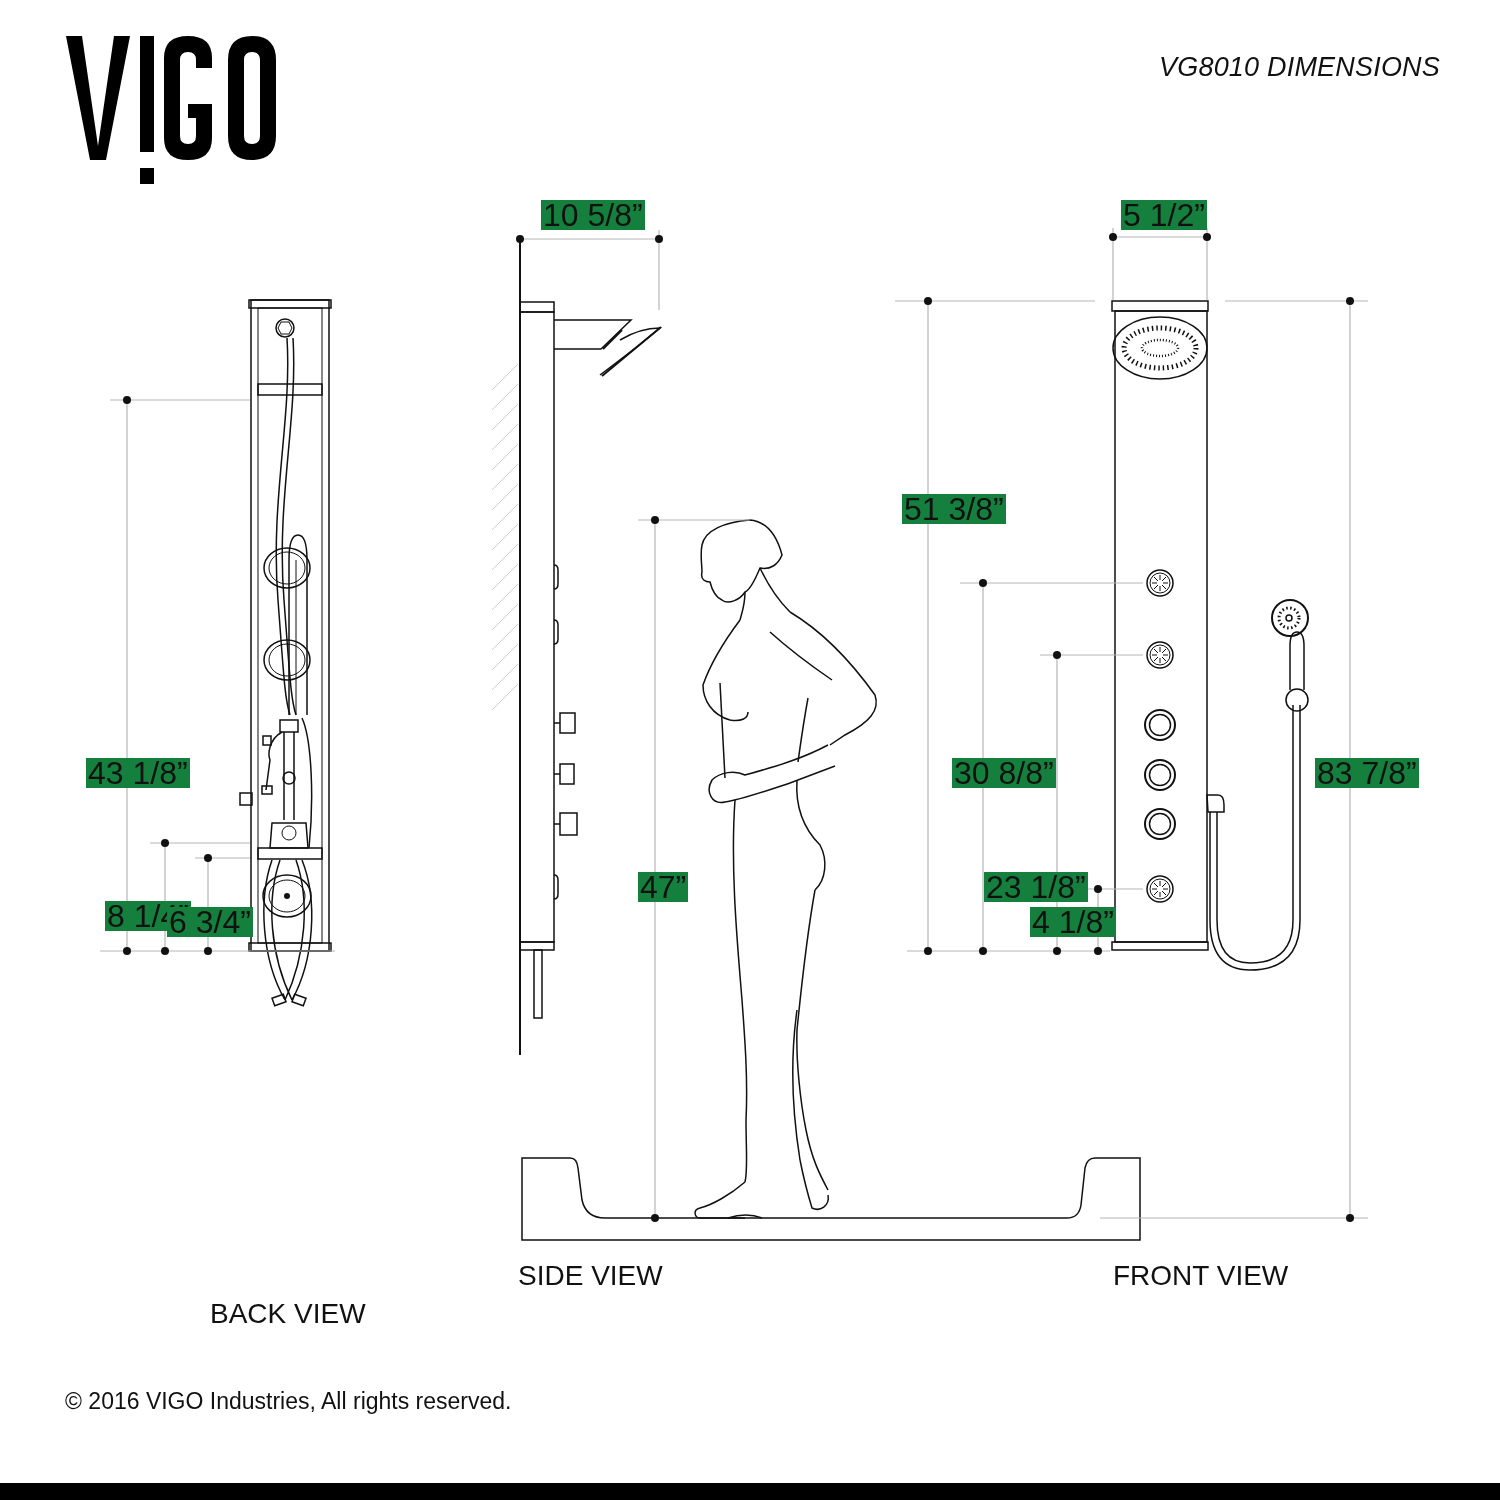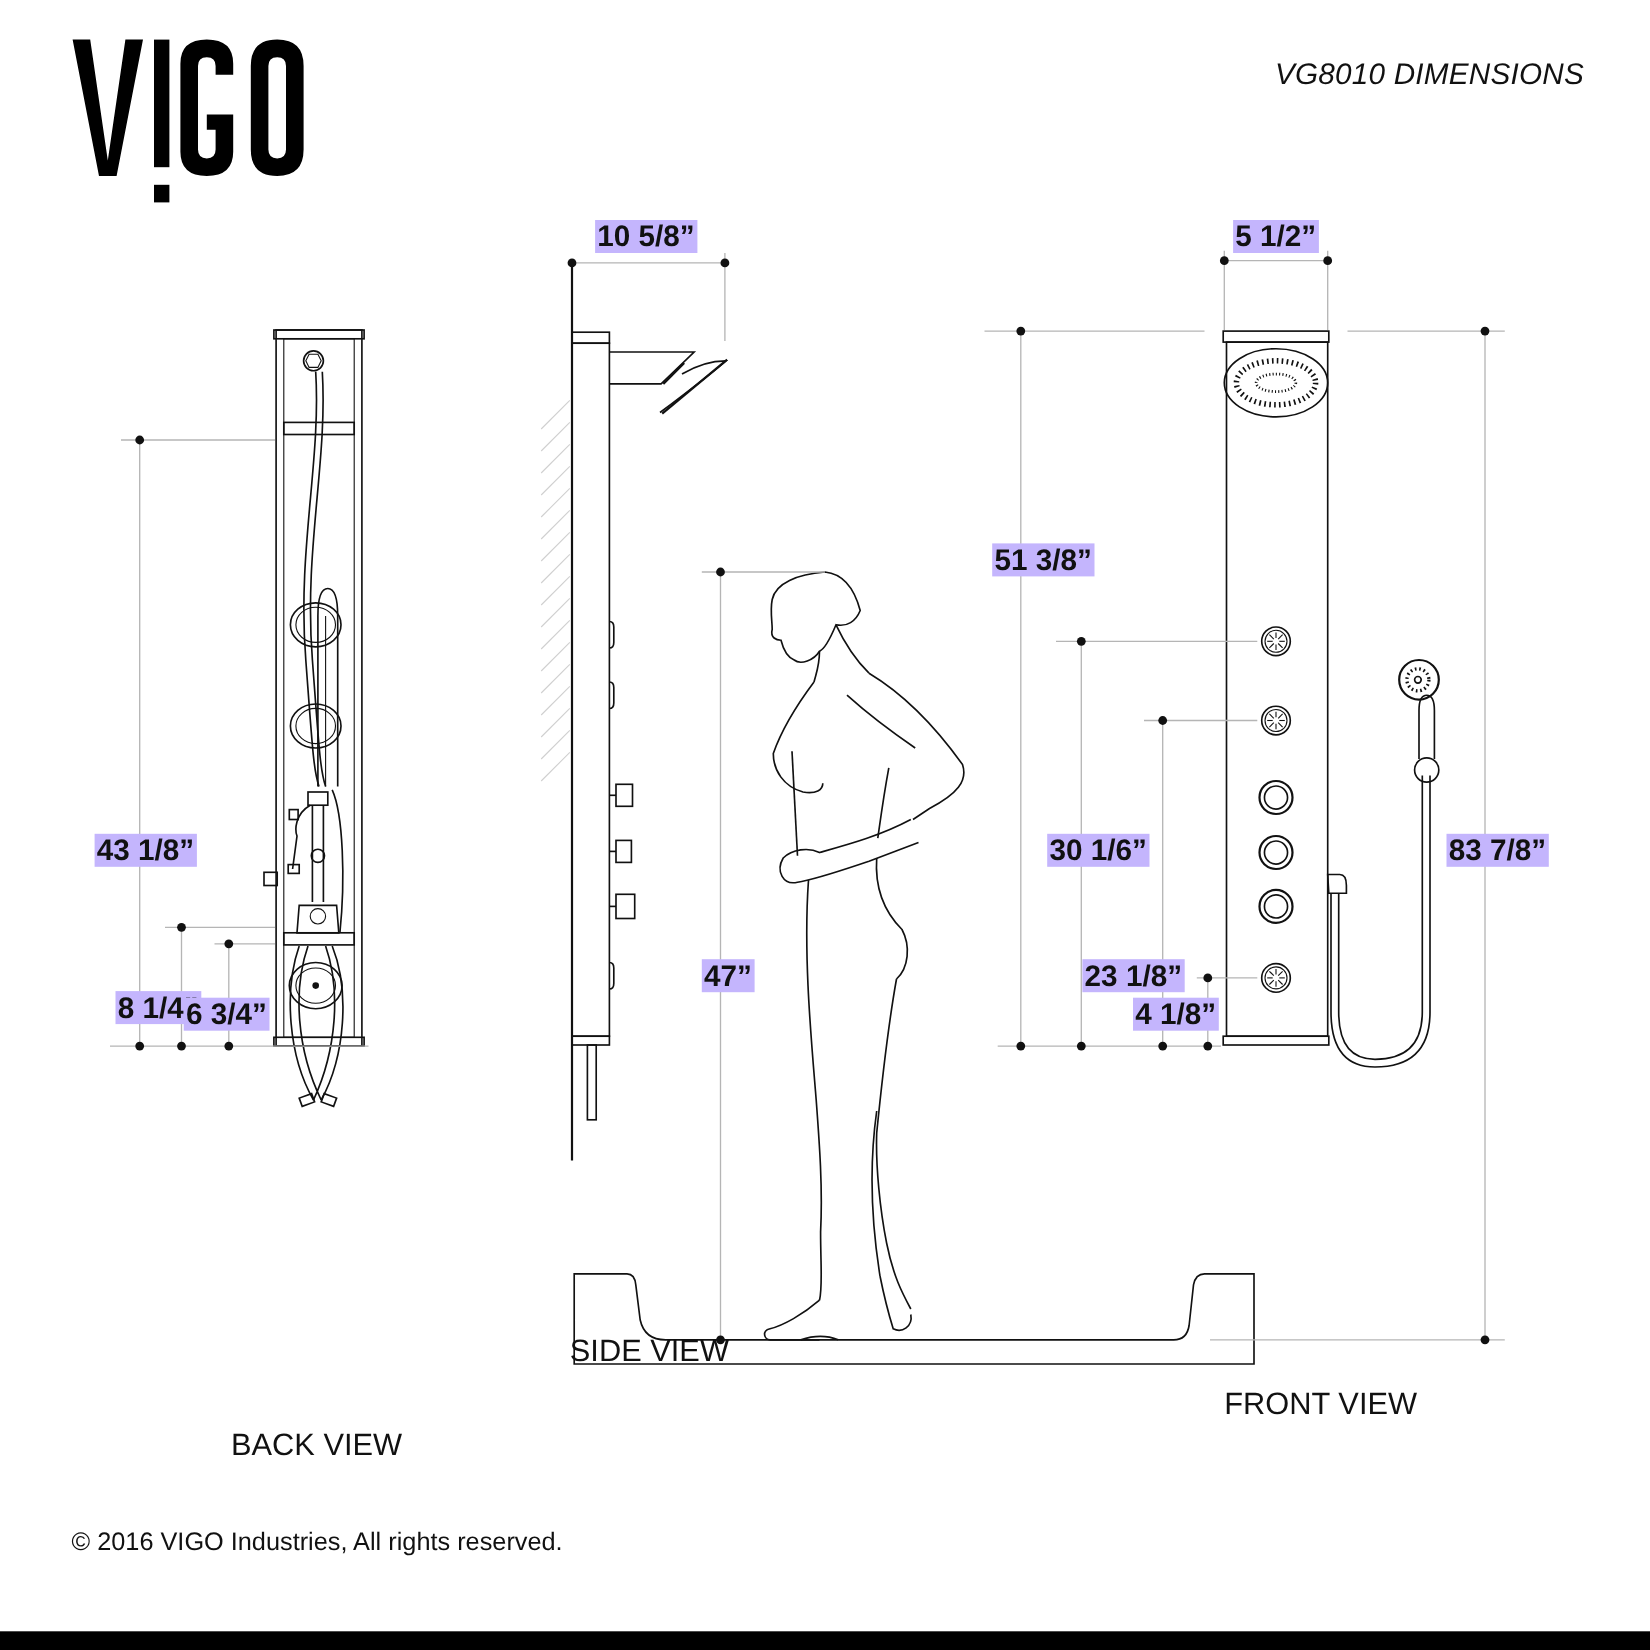--- a/index.html
+++ b/index.html
@@ -1,20 +1,20 @@
 <!DOCTYPE html>
 <html><head>
 <meta charset="utf-8">
 <style>
   html, body { margin:0; padding:0; background:#ffffff; }
   body { width:1500px; height:1500px; position:relative; overflow:hidden;
          font-family:"Liberation Sans", sans-serif; color:#111111; }
   .logo { position:absolute; left:62px; top:28px; width:240px; height:180px; }
   .title { position:absolute; right:60px; top:52px; font-size:27px; letter-spacing:0.2px;font-style:italic; }
-  .dim { position:absolute; font-size:27px; white-space:nowrap; background:#c4b5fd; padding:0 2px; line-height:30px;font-weight:bold; }
+  .dim { position:absolute; font-size:32px; white-space:nowrap; background:#15803d; padding:0 2px; line-height:30px; }
   .view-label { position:absolute; font-size:28px; white-space:nowrap; }
   .copyright { position:absolute; left:65px; top:1388px; font-size:23px; }
   .bottom-bar { position:absolute; left:0; top:1483px; width:1500px; height:17px; background:#000; }
   svg.drawing { position:absolute; left:0; top:0; }
   .dl { stroke:#b5b5b5; stroke-width:1.2; fill:none; }
   .dot { fill:#111; }
   .ln { stroke:#111; stroke-width:2; fill:none; }
   .ln15 { stroke:#111; stroke-width:1.5; fill:none; }
   .thin { stroke:#111; stroke-width:1; fill:none; }
   .hatch { stroke:#cfcfcf; stroke-width:1; }
@@ -233,23 +233,23 @@
 
 <div class="dim" style="left:86px;top:758px;">43 1/8”</div>
 <div class="dim" style="left:105px;top:873px;margin-top:28px;">8 1/4”</div>
 <div class="dim" style="left:167px;top:907px;">6 3/4”</div>
 
 <div class="dim" style="left:541px;top:200px;">10 5/8”</div>
 <div class="dim" style="left:638px;top:872px;">47”</div>
 
 <div class="dim" style="left:1121px;top:200px;">5 1/2”</div>
 <div class="dim" style="left:902px;top:494px;">51 3/8”</div>
-<div class="dim" style="left:952px;top:758px;">30 1/6”</div>
+<div class="dim" style="left:952px;top:758px;">30 8/8”</div>
 <div class="dim" style="left:984px;top:872px;">23 1/8”</div>
 <div class="dim" style="left:1030px;top:907px;">4 1/8”</div>
 <div class="dim" style="left:1315px;top:758px;">83 7/8”</div>
 
 <div class="view-label" style="left:210px;top:1260px;margin-top:38px;">BACK VIEW</div>
-<div class="view-label" style="left:518px;top:1212px;">SIDE VIEW</div>
+<div class="view-label" style="left:518px;top:1260px;">SIDE VIEW</div>
 <div class="view-label" style="left:1113px;top:1260px;">FRONT VIEW</div>
 
 <div class="copyright">© 2016 VIGO Industries, All rights reserved.</div>
 <div class="bottom-bar"></div>
 
 </body></html>

